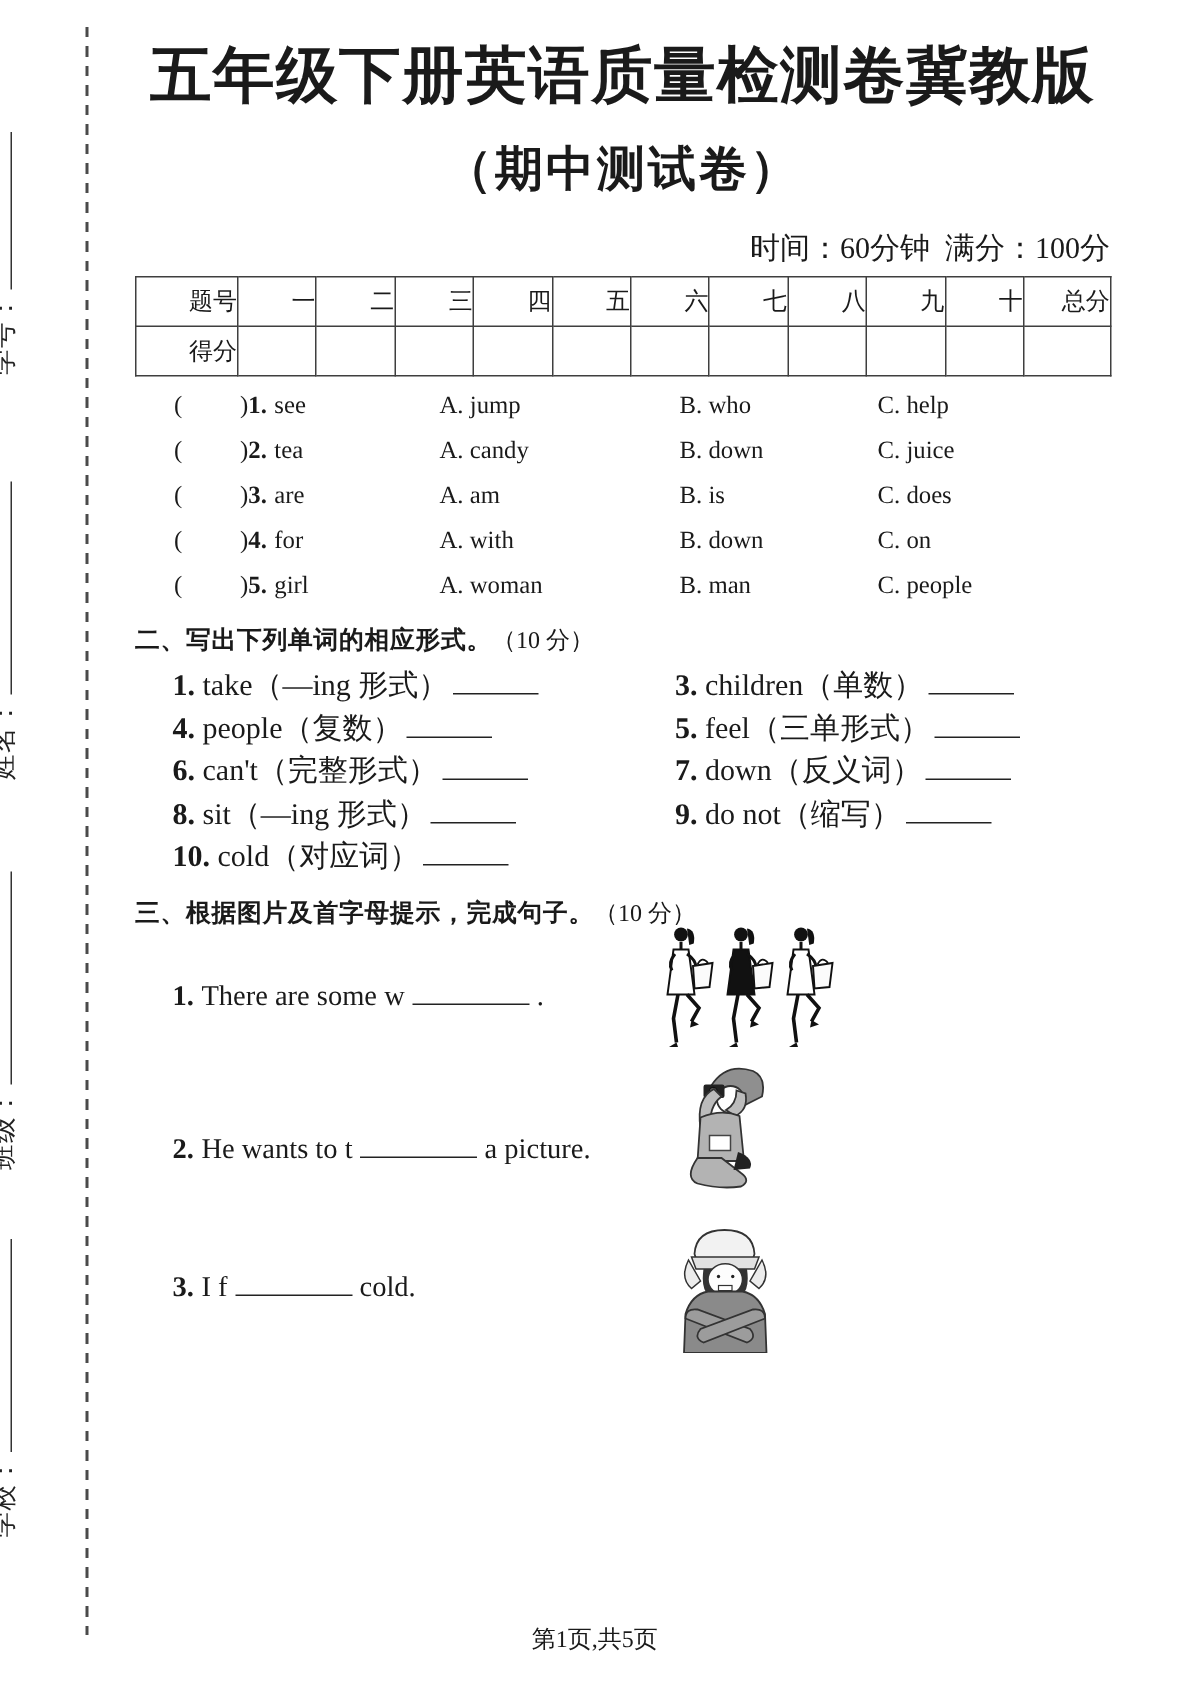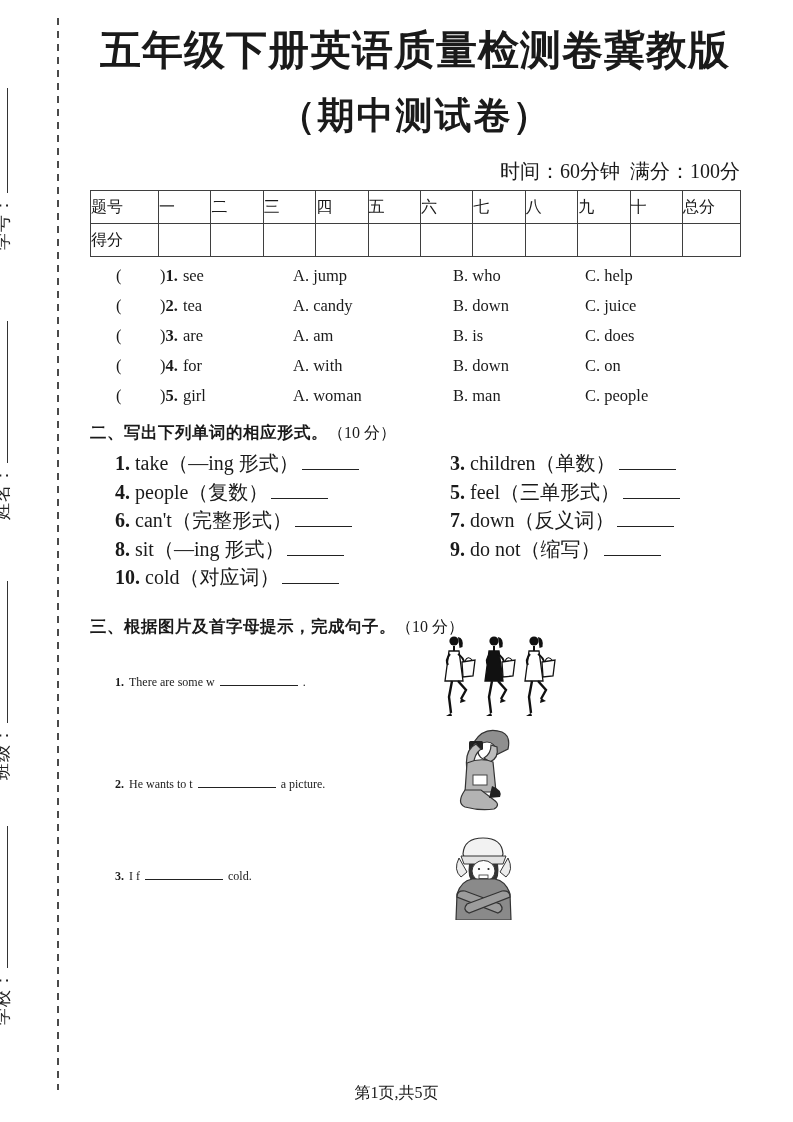--- a/index.html
+++ b/index.html
@@ -15,27 +15,27 @@
   .side-field .side-line{display:inline-block;height:5px;margin-left:3px;
     border-bottom:1.6px solid #333;vertical-align:baseline;}
   .sf1{top:224px}.sf2{top:494px}.sf3{top:754px}.sf4{top:999px}
   .sf1 .side-line{width:105px}
   .sf2 .side-line,.sf3 .side-line,.sf4 .side-line{width:142px}
 
   
   .main{position:absolute;left:90px;top:0;width:650px;}
   .title{margin:27px 0 0;font-size:41px;font-weight:bold;text-align:center;
          letter-spacing:1px;line-height:1.15;white-space:nowrap;}
-  .subtitle{margin:17px 0 0;font-size:37px;font-weight:bold;text-align:center;letter-spacing:2px;}
+  .subtitle{margin:17px 0 0;font-size:32px;font-weight:bold;text-align:center;letter-spacing:2px;}
   .meta{margin-top:17px;text-align:right;font-size:20px;}
   .meta .sep{display:inline-block;width:10px;}
 
   
   table.score{border-collapse:collapse;table-layout:fixed;width:650px;margin-top:5px;}
-  table.score td{border:1.5px solid #3f3f3f;height:32px;text-align:left;
+  table.score td{border:1.5px solid #3f3f3f;height:32px;text-align:right;
                  font-size:16px;padding:0;}
 
   
   .sec-heading{margin-top:10px;font-family:"Liberation Sans","DejaVu Sans",sans-serif;
                font-weight:bold;font-size:16.5px;letter-spacing:.5px;}
   .sec-heading .pts{font-family:"Liberation Serif","DejaVu Serif",serif;
                     font-weight:normal;font-size:16px;letter-spacing:0;}
 
   
   .s1-rows{margin-top:5px;}
@@ -45,22 +45,22 @@
   .p-word .w{margin-left:5px;}
 
   
   .s2-grid{margin-top:5px;padding-left:25px;display:grid;grid-template-columns:335px 1fr;}
   .s2-item{height:28.5px;line-height:28.5px;font-size:20px;white-space:nowrap;}
   .s2-item .t{margin-left:5px;}
   .blank{display:inline-block;width:57px;height:13px;border-bottom:1.3px solid #222;
          margin-left:3px;vertical-align:baseline;}
 
   
-  .s3{position:relative;height:320px;margin-top:24px;}
-  .q{position:absolute;left:25px;font-size:12px;white-space:nowrap;}
+  .s3{position:relative;height:320px;margin-top:12px;}
+  .q{position:absolute;left:25px;font-size:19px;white-space:nowrap;}
   .q .t{margin-left:5px;}
   .q .blank3{display:inline-block;width:78px;height:13px;border-bottom:1.3px solid #222;
              margin:0 5px;vertical-align:baseline;}
   .q1{top:56px}.q2{top:158px}.q3{top:250px}
   .illus{position:absolute;}
   .img1{left:352px;top:18px}.img2{left:360px;top:110px}.img3{left:355px;top:218px}
 
   .footer{position:absolute;left:0;top:1083px;width:793px;text-align:center;font-size:16px;}
 </style>
 </head>

